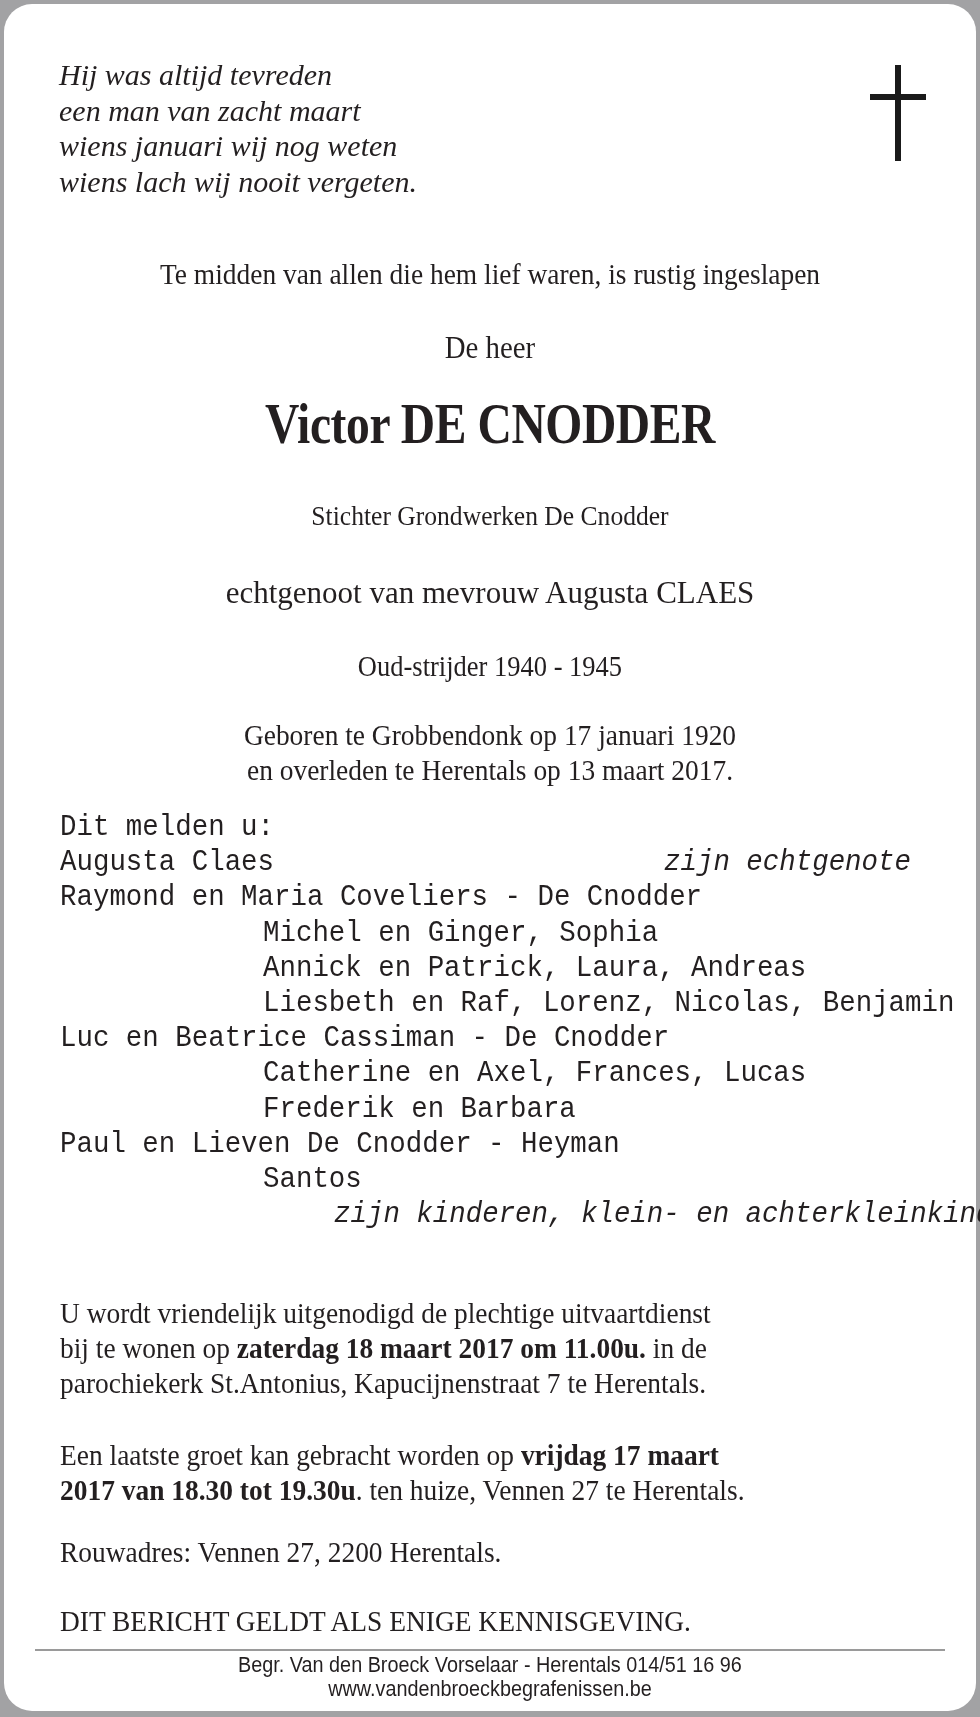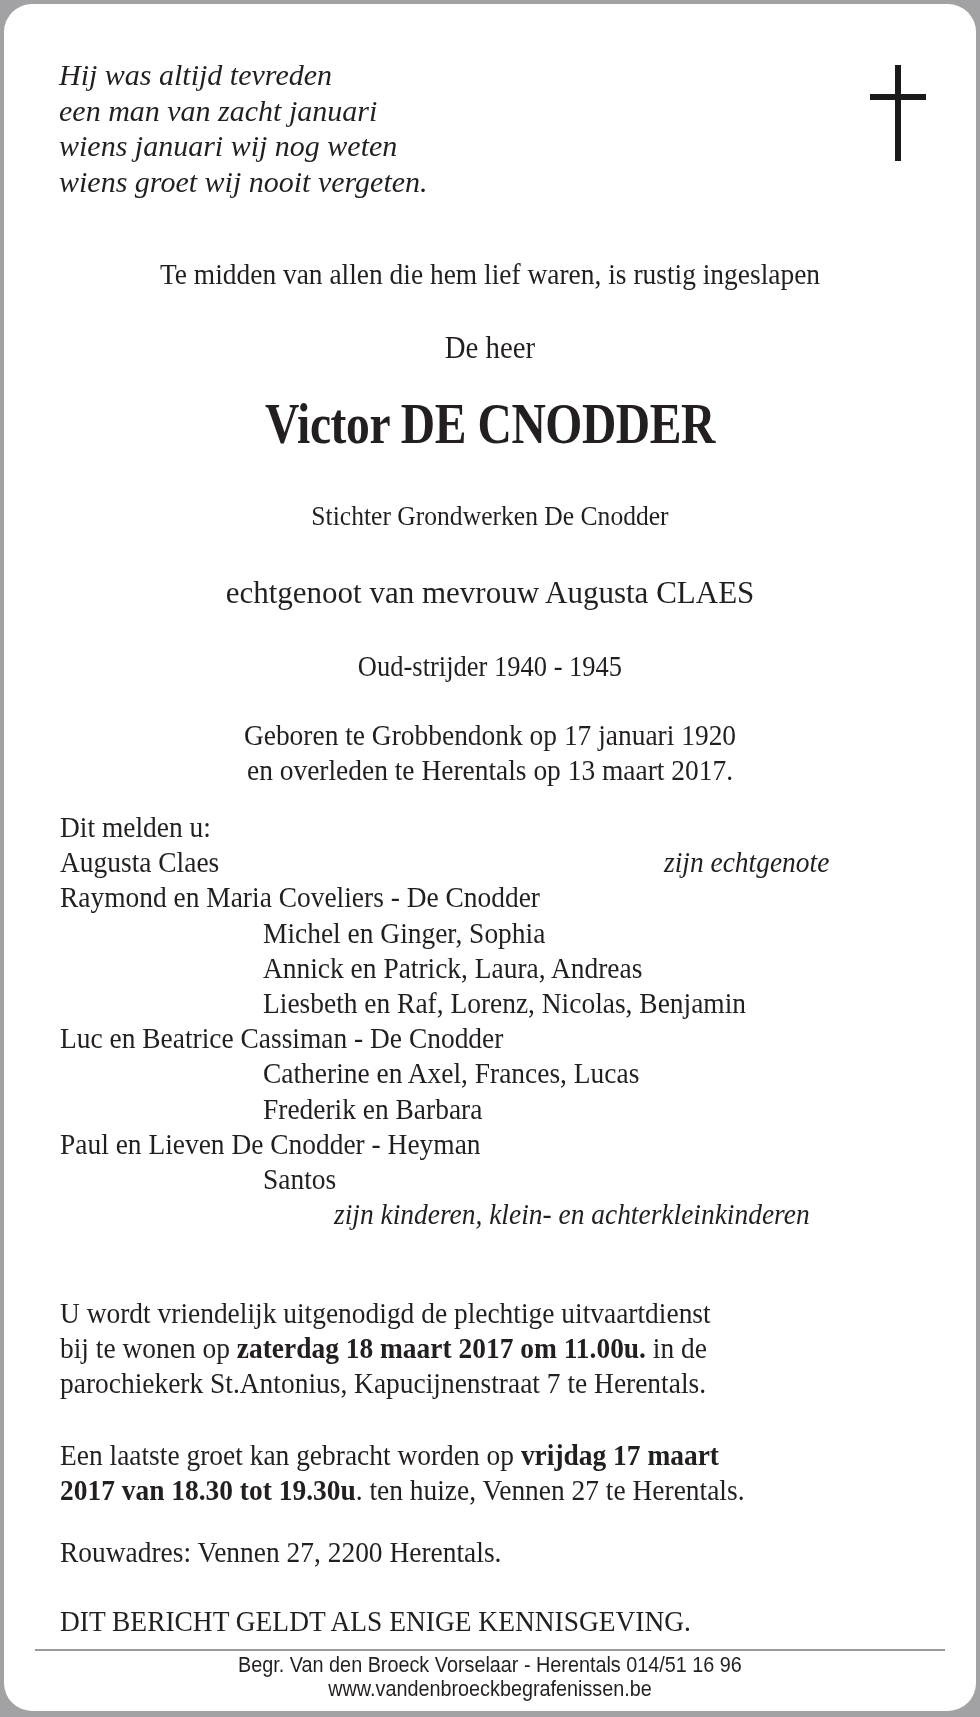--- a/index.html
+++ b/index.html
@@ -24,21 +24,21 @@
   .cross .h { position: absolute; left: 0; top: 29px; width: 56px; height: 6px; background: #1a1a1a; }
   .center { left: 0; width: 972px; text-align: center; }
   .intro { top: 254px; font-size: 29.5px; transform: scaleX(0.93); transform-origin: center; }
   .deheer { top: 326px; font-size: 31px; transform: scaleX(0.93); transform-origin: center; }
   .name { top: 386px; font-size: 58px; font-weight: bold; transform: scaleX(0.82); transform-origin: center; letter-spacing: -0.5px; }
   .founder { top: 496px; font-size: 27.5px; transform: scaleX(0.93); transform-origin: center; }
   .spouse { top: 571px; font-size: 31px; text-align: center; }
   .veteran { top: 647px; font-size: 28.5px; transform: scaleX(0.93); transform-origin: center; }
   .dates { top: 714px; font-size: 29.5px; line-height: 35px; transform: scaleX(0.93); transform-origin: center; }
   .fam { left: 56px; top: 806px; font-size: 29.5px; line-height: 35.2px; width: 880px; }
-  .fam .row { position: relative; height: 35.2px; white-space: nowrap; }
+  .fam .row { position: relative; height: 35.2px; white-space: nowrap; font-family: Liberation Mono, monospace; }
   .fam .row span.t { display: inline-block; transform: scaleX(0.93); transform-origin: left; }
   .fam .row.ind span.t { margin-left: 203px; }
   .fam .role { position: absolute; font-style: italic; transform: scaleX(0.93); transform-origin: left; }
   .para { left: 56px; font-size: 29.5px; line-height: 35.2px; width: 940px; transform: scaleX(0.93); transform-origin: left; }
   .para b { font-weight: bold; }
   .p1 { top: 1292px; }
   .p2 { top: 1434px; }
   .p3 { top: 1531px; }
   .p4 { top: 1600px; }
   .divider { position: absolute; left: 31px; top: 1645px; width: 910px; height: 2px; background: #9a9a9a; }
@@ -50,23 +50,23 @@
   .footer div { transform: scaleX(0.9); transform-origin: center; }
   .f1 { top: 1649px; }
 </style>
 </head>
 <body>
 
 <div class="page">
 
   <div class="abs poem">
     <div>Hij was altijd tevreden</div>
-    <div>een man van zacht januari</div>
+    <div>een man van zacht maart</div>
     <div>wiens januari wij nog weten</div>
-    <div>wiens groet wij nooit vergeten.</div>
+    <div>wiens lach wij nooit vergeten.</div>
   </div>
 
   <div class="cross">
     <div class="v"></div>
       <div class="h"></div>
   </div>
 
   <div class="abs center intro">Te midden van allen die hem lief waren, is rustig ingeslapen</div>
   <div class="abs center deheer">De heer</div>
   <div class="abs center name">Victor DE CNODDER</div>

